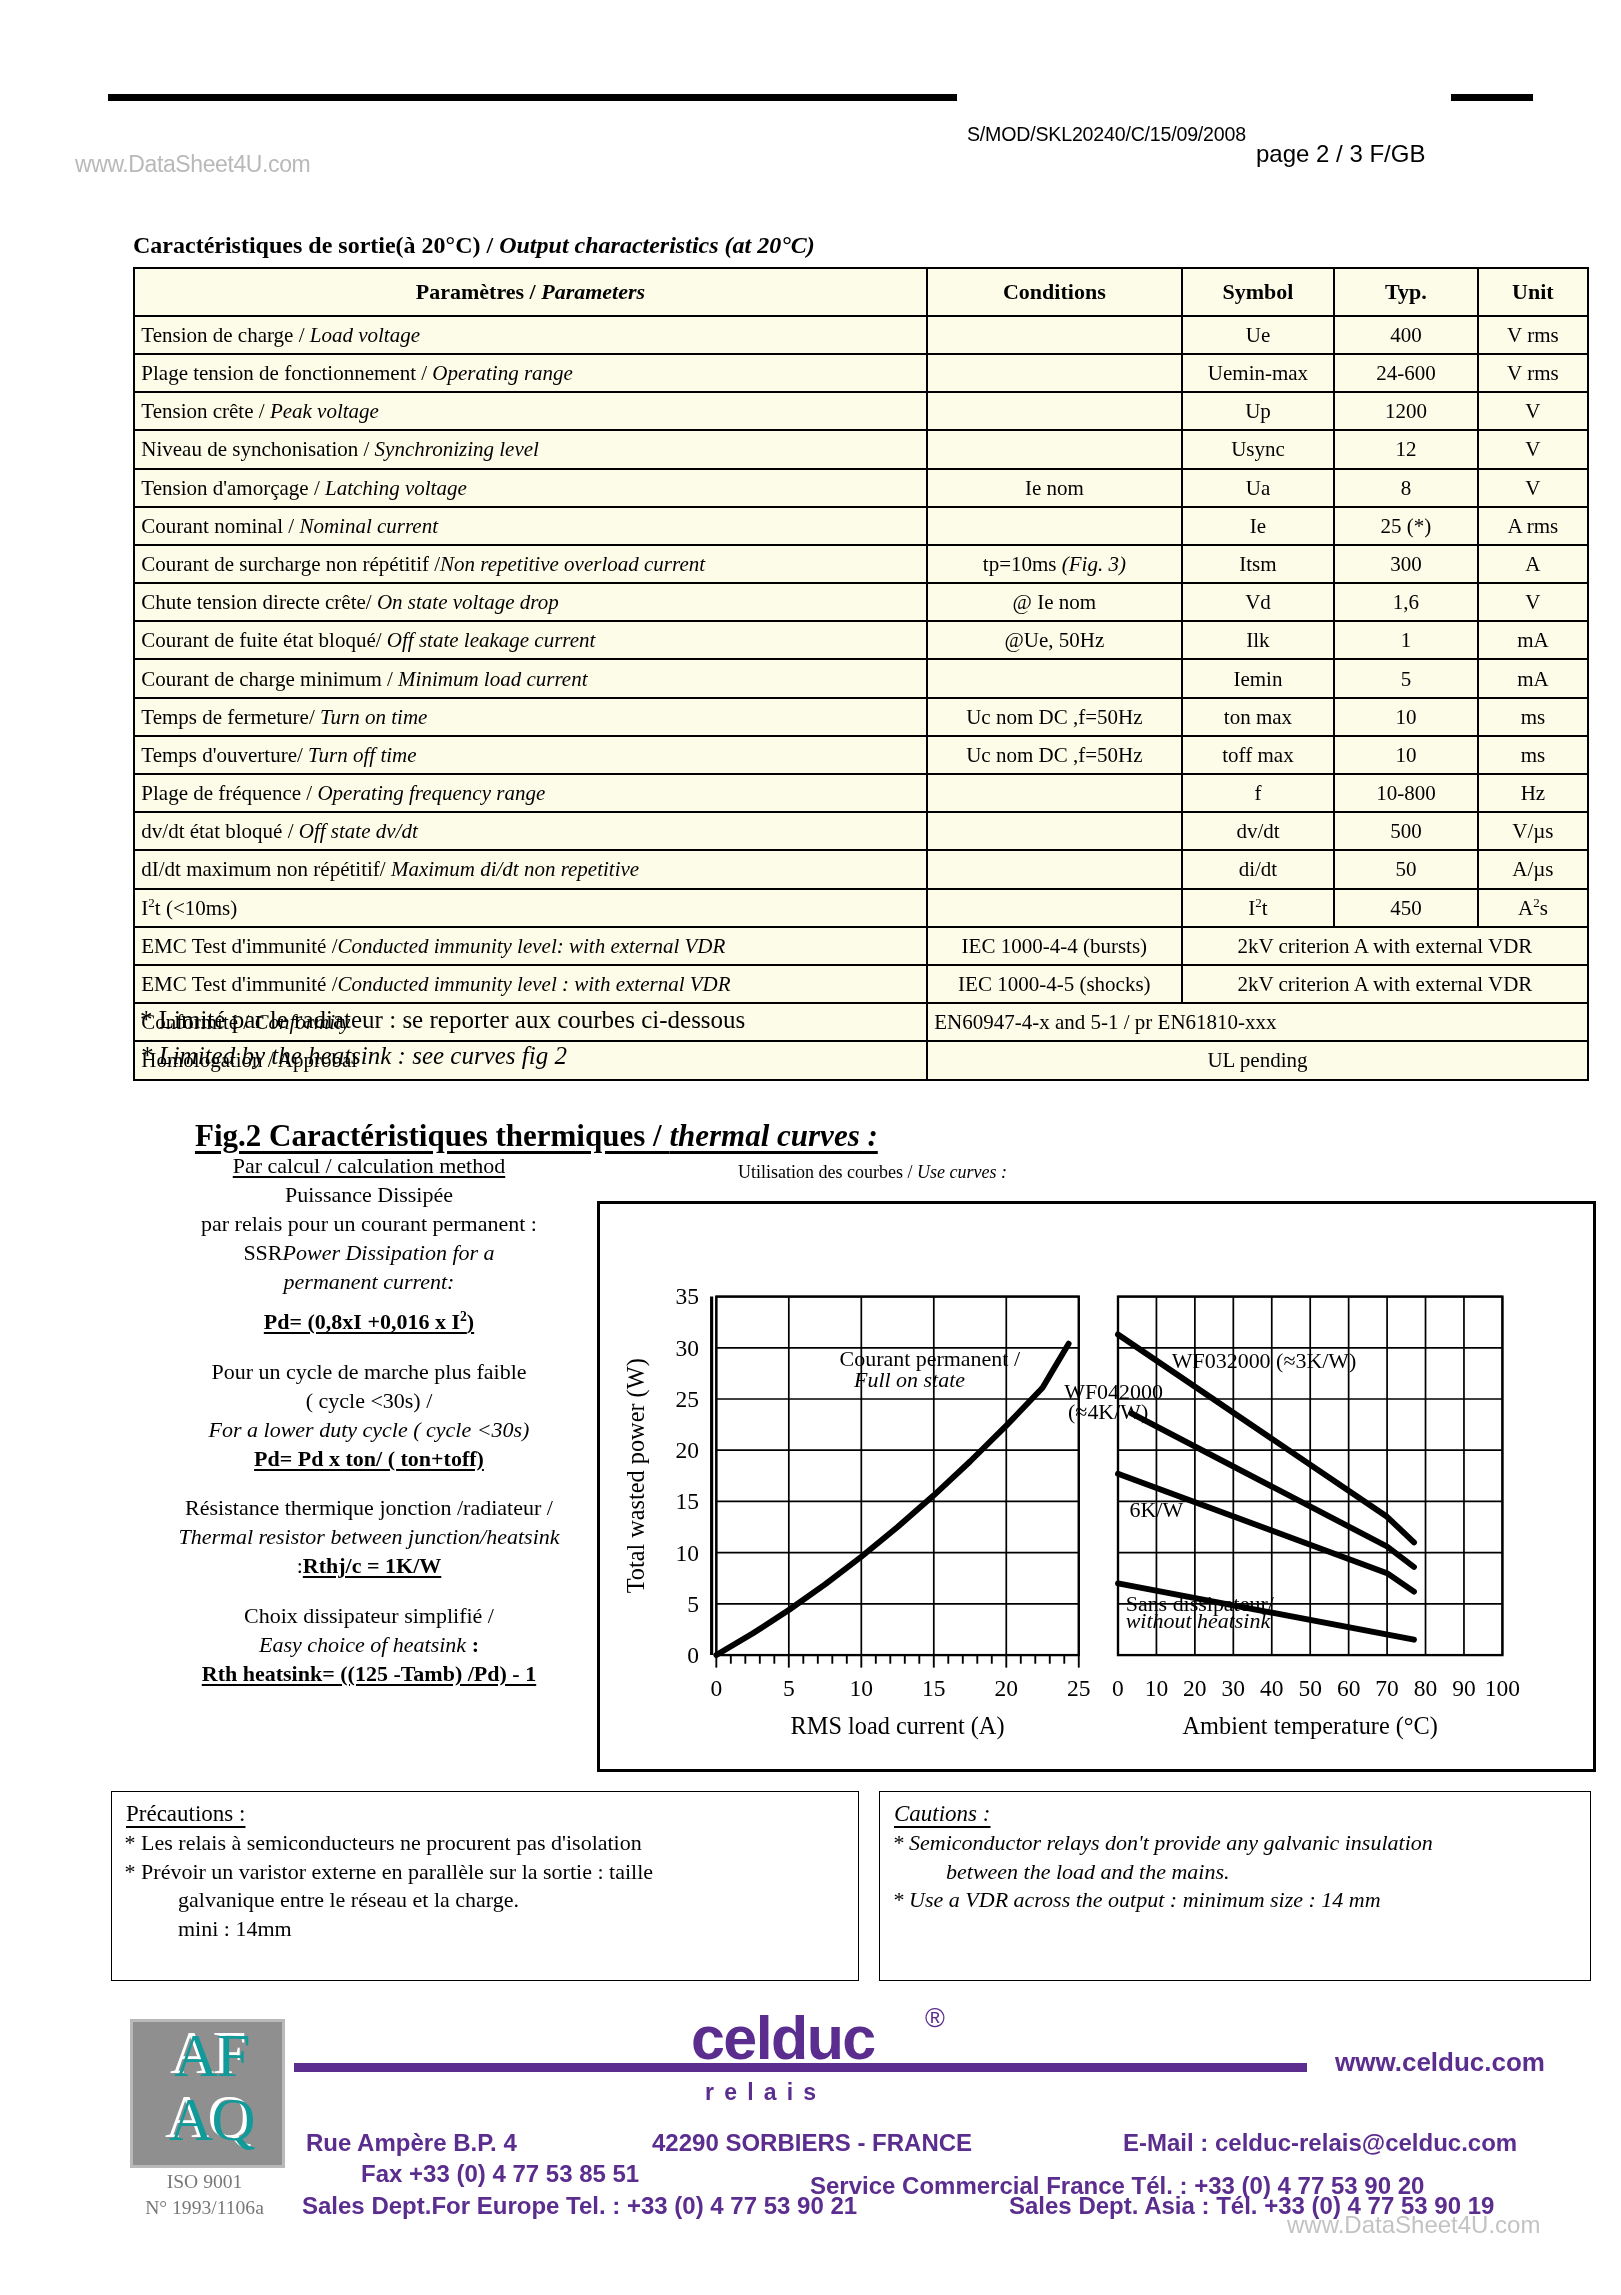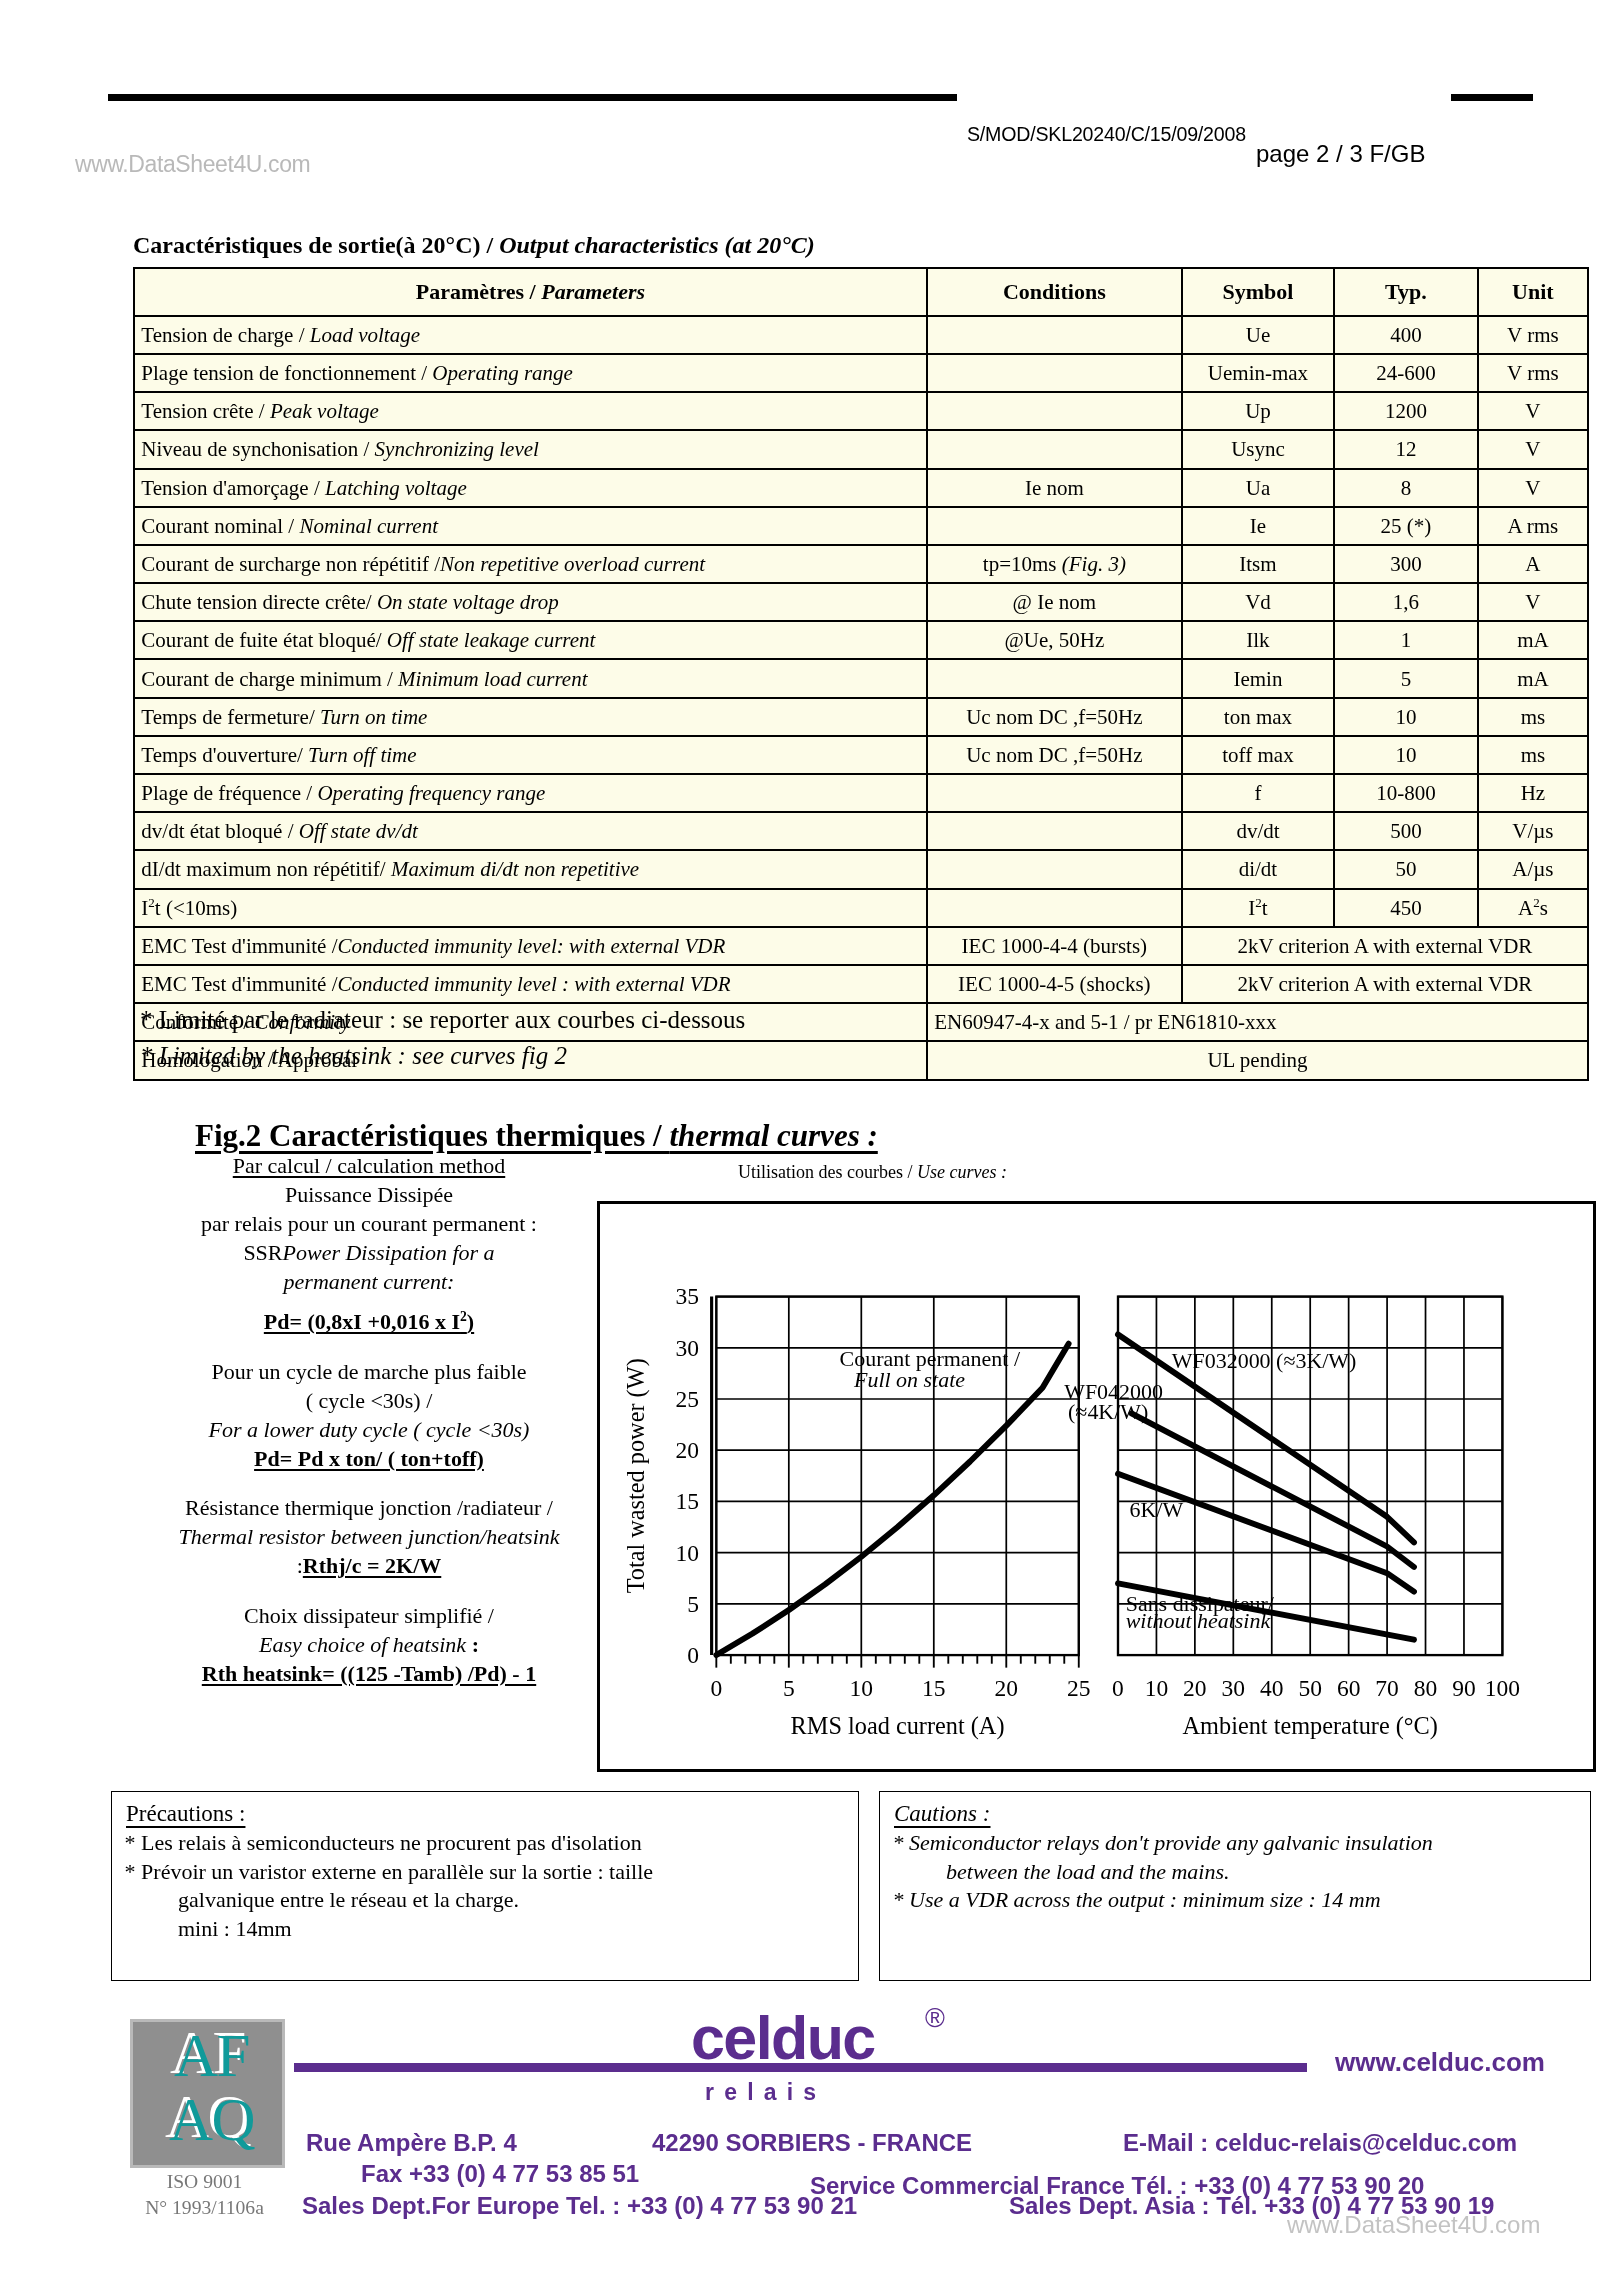--- a/index.html
+++ b/index.html
@@ -283,21 +283,21 @@
     <div class="gap-s"></div>
     <div class="b u"><span>Pd= (0,8xI +0,016 x I</span><sup>2</sup><span>)</span></div>
     <div class="gap"></div>
     <div>Pour un cycle de marche plus faible</div>
     <div>( cycle &lt;30s) /</div>
     <div class="i">For a lower duty cycle ( cycle &lt;30s)</div>
     <div class="b u">Pd= Pd x ton/ ( ton+toff)</div>
     <div class="gap"></div>
     <div>Résistance thermique jonction /radiateur /</div>
     <div class="i">Thermal resistor between junction/heatsink</div>
-    <div><span>:</span><span class="b u">Rthj/c = 2K/W</span></div>
+    <div><span>:</span><span class="b u">Rthj/c = 1K/W</span></div>
     <div class="gap"></div>
     <div>Choix dissipateur simplifié /</div>
     <div><i>Easy choice of heatsink</i><b> :</b></div>
     <div class="b u">Rth heatsink= ((125 -Tamb) /Pd) - 1</div>
   </div>
 
   <div class="curves-title">
     <span>Utilisation des courbes / </span><i>Use curves :</i>
   </div>
 

